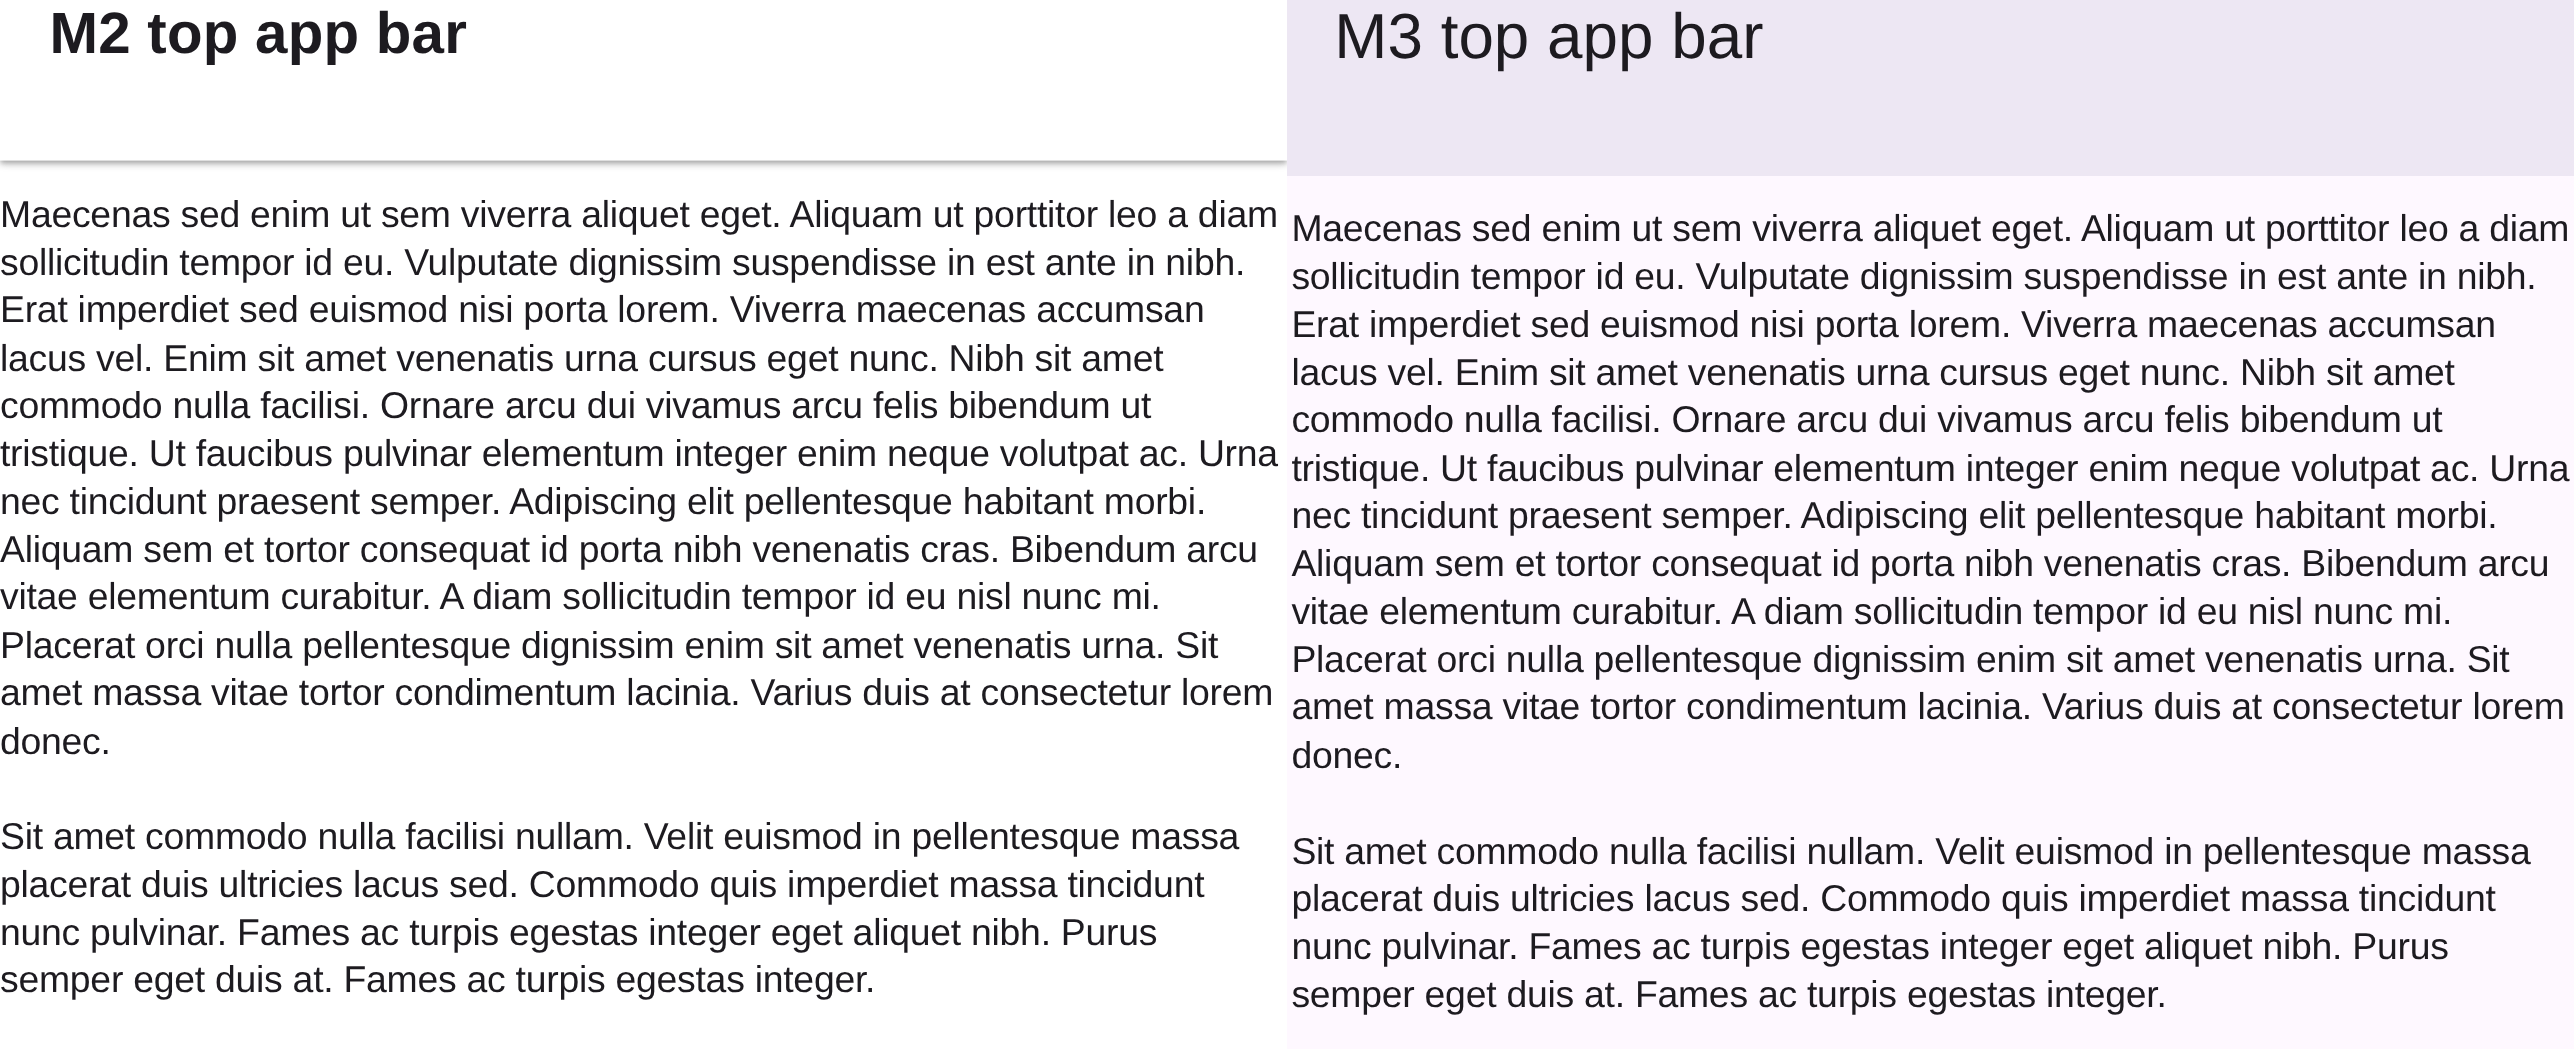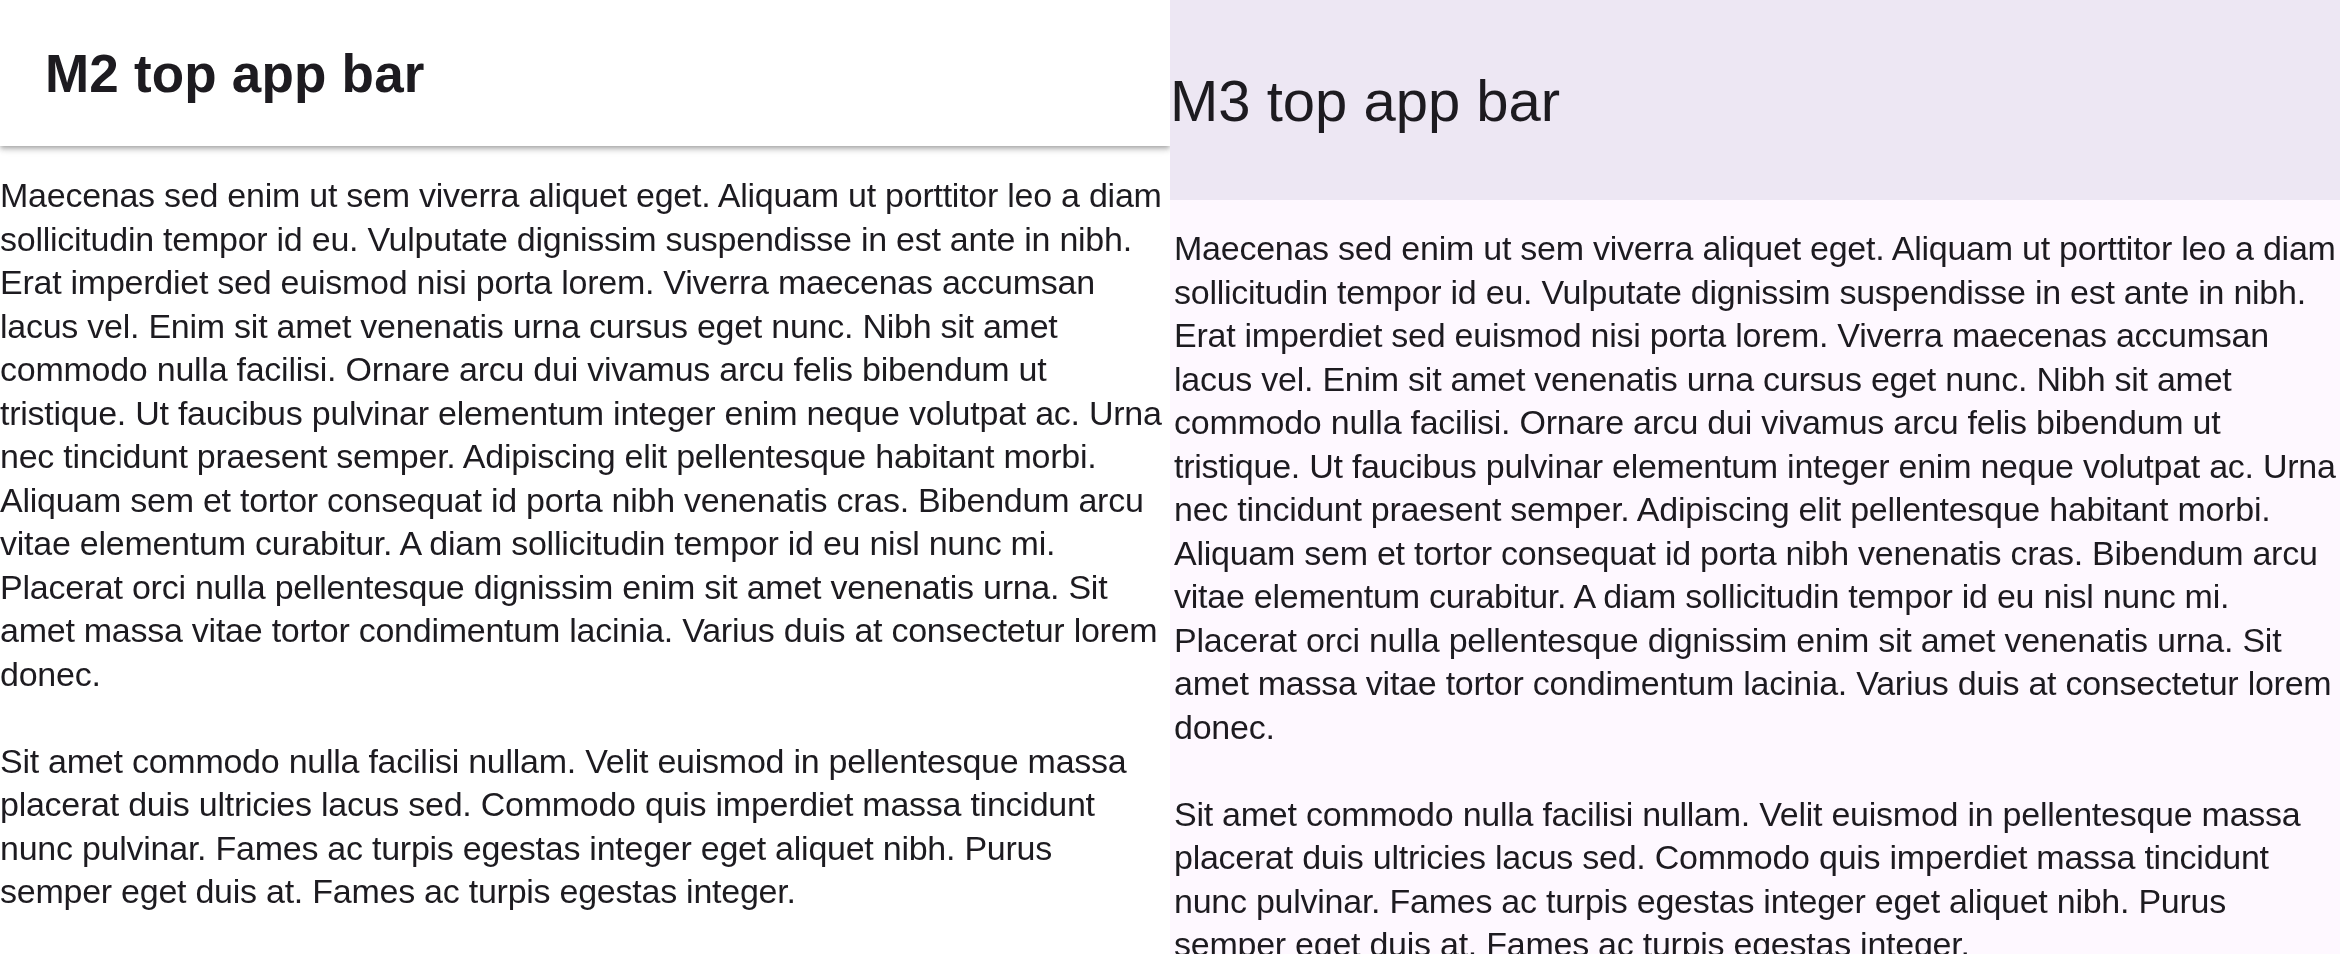--- a/index.html
+++ b/index.html
@@ -21,35 +21,36 @@
     overflow: hidden;
     display: flex;
     flex-direction: column;
   }
   .pane.m2 { background: #ffffff; }
   .pane.m3 { background: #FEF8FF; }
 
   .appbar {
     flex: 0 0 auto;
     display: flex;
-    align-items: center;
+    align-items: flex-start;
     position: relative;
     z-index: 2;
   }
   .appbar.m2 {
     height: 146px;
     background: #ffffff;
     padding-left: 45px;
     box-shadow: 0 2px 4px -1px rgba(0,0,0,0.20),
                 0 4px 5px 0 rgba(0,0,0,0.14),
                 0 1px 10px 0 rgba(0,0,0,0.12);
   }
   .appbar.m3 {
-    height: 200px;
+    height: 160px;
     background: #EDE7F3;
+    padding-left: 43px;
     box-shadow: none;
   }
   .appbar-title {
     color: #1D1B20;
     white-space: nowrap;
   }
   .appbar.m2 .appbar-title {
     font-size: 53px;
     font-weight: 700;
     letter-spacing: 0.2px;

